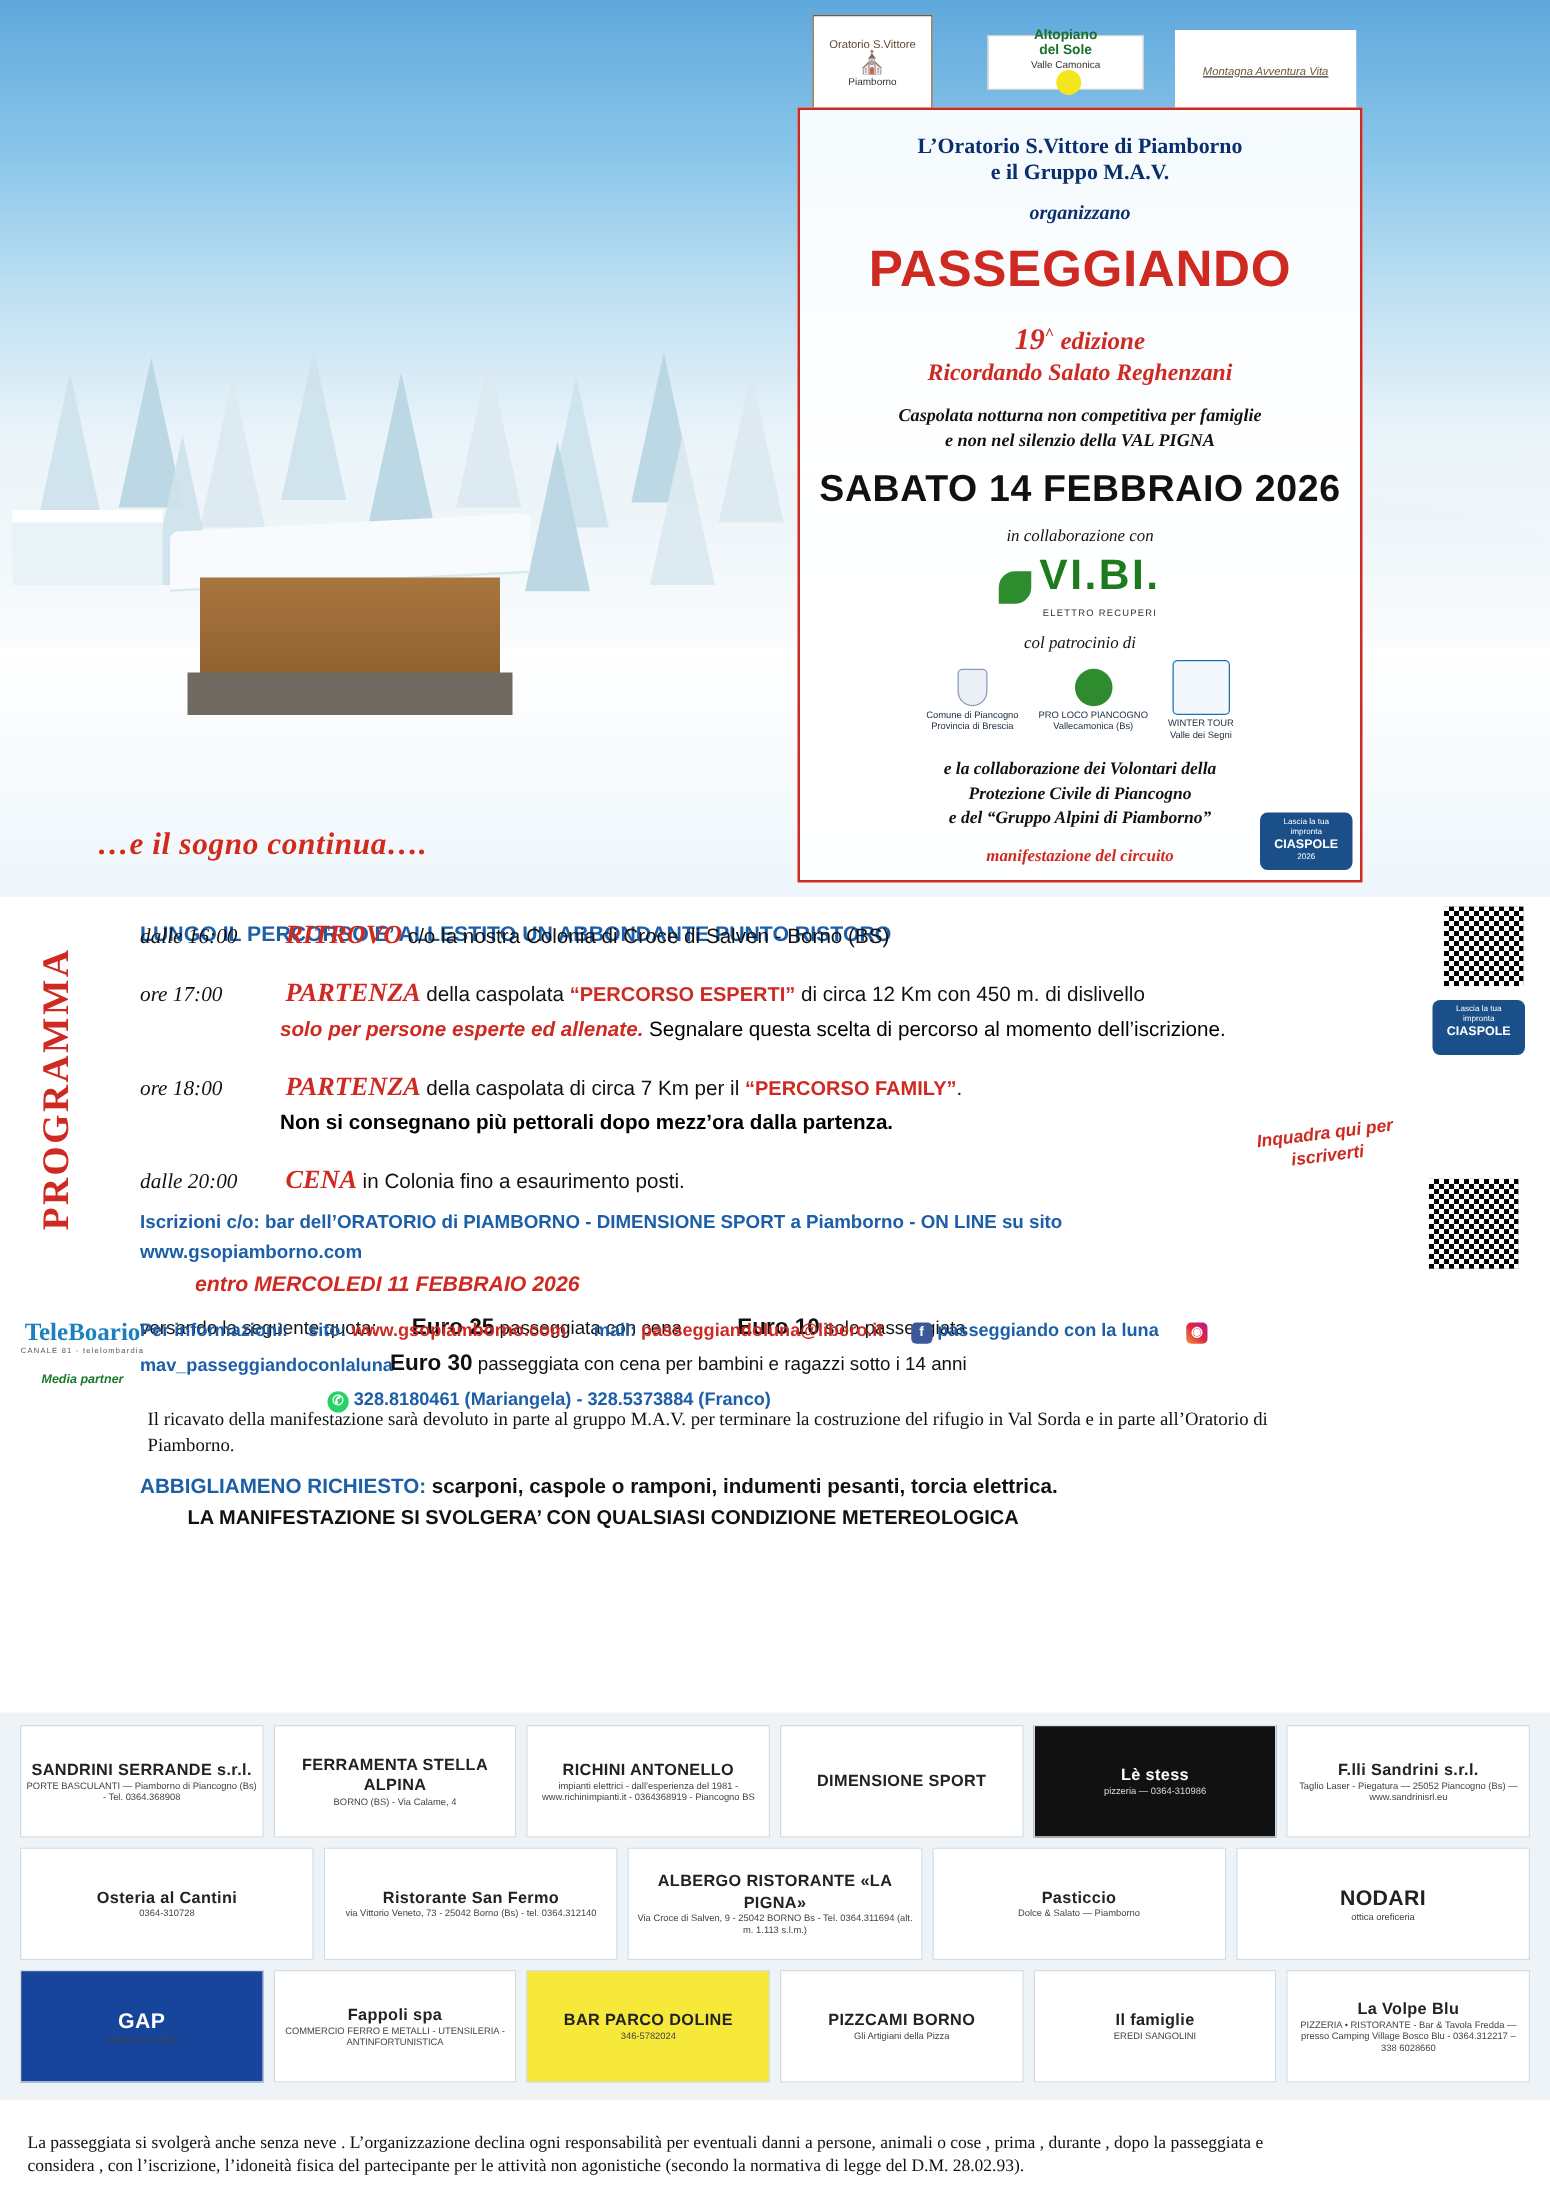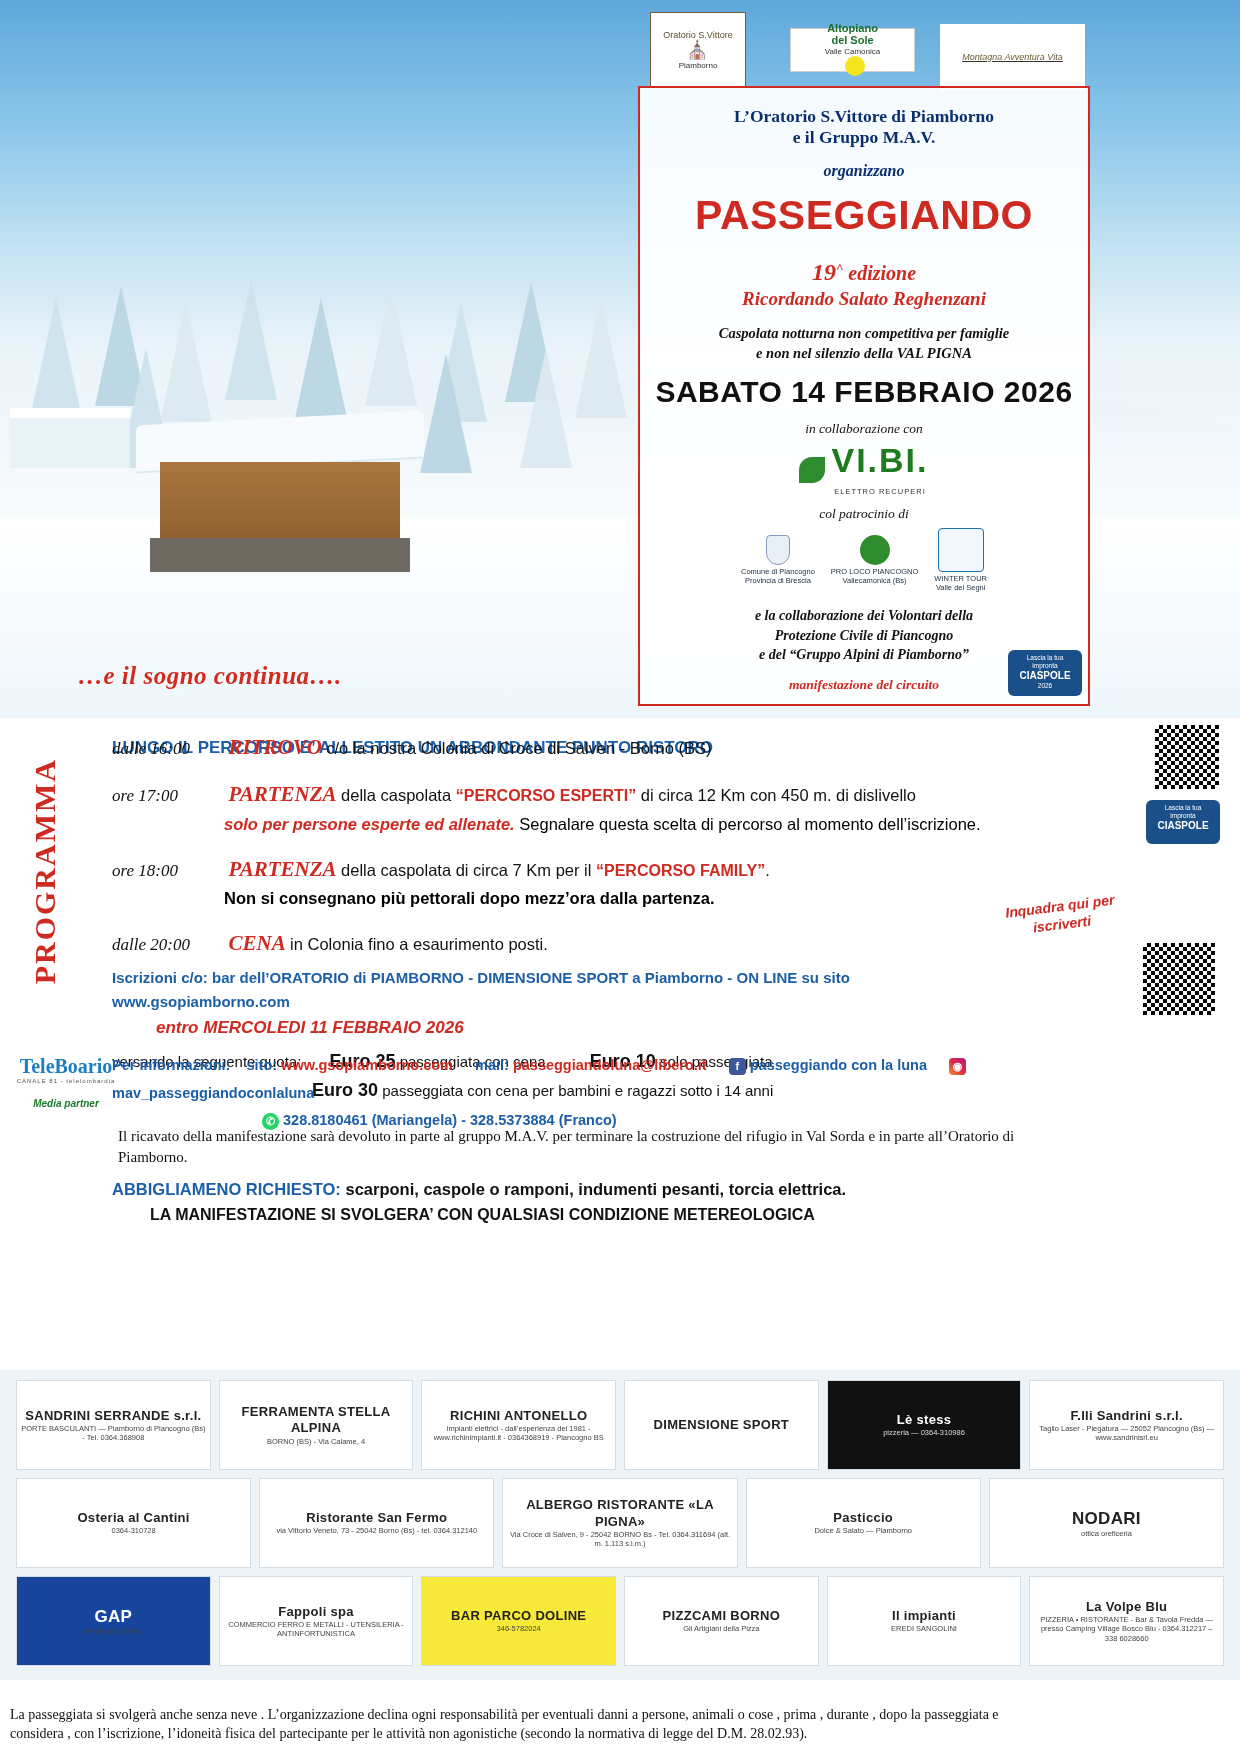--- a/index.html
+++ b/index.html
@@ -256,21 +256,21 @@
   .sp .name { font-weight:bold; font-size:13px; letter-spacing:.3px; }
   .sp .name.big { font-size:17px; }
   .sp .sm { font-size:7.5px; color:#444; }
   .sp.dark { background:#111; color:#fff; }
   .sp.dark .sm { color:#ddd; }
   .sp.yellow { background:#f7e93a; }
   .sp.blue { background:#16459b; color:#fff; }
 
   
   .footer {
-    position:absolute; left:0; bottom:0; width:1240px; padding:8px 10px 10px;
+    position:absolute; left:0; bottom:0; width:1240px; padding:8px 22px 10px;
     font-family:"Liberation Serif", serif; font-size:14px; color:#111; line-height:1.4;
     background:#fff;
   }
 </style>
 </head>
 <body>
 
 <div class="hero">
   <div class="ridge"></div>
   <div class="tree" style="left:30px;  bottom:300px;"></div>
@@ -522,21 +522,21 @@
       </div>
     <div class="sp yellow">
         <div class="name">BAR PARCO DOLINE</div>
         <div class="sm">346-5782024</div>
       </div>
     <div class="sp">
         <div class="name">PIZZCAMI BORNO</div>
         <div class="sm">Gli Artigiani della Pizza</div>
       </div>
     <div class="sp">
-        <div class="name">Il impianti</div>
+        <div class="name">Il famiglie</div>
         <div class="sm">EREDI SANGOLINI</div>
       </div>
     <div class="sp">
         <div class="name">La Volpe Blu</div>
         <div class="sm">PIZZERIA • RISTORANTE - Bar &amp; Tavola Fredda — presso Camping Village Bosco Blu - 0364.312217 – 338 6028660</div>
       </div>
   </div>
 </div>
 
 <div class="footer">

